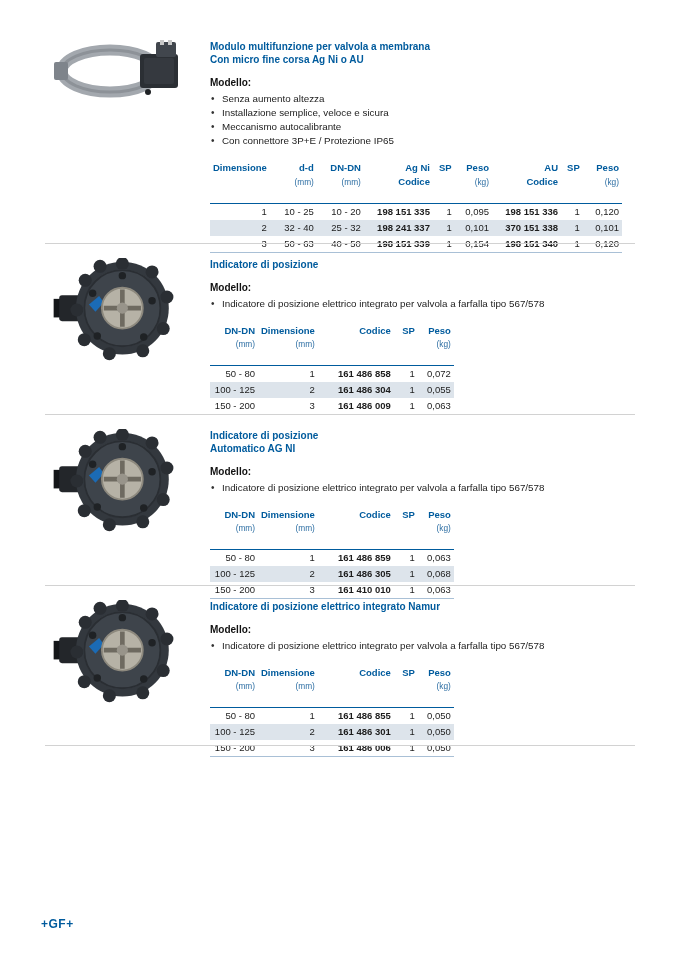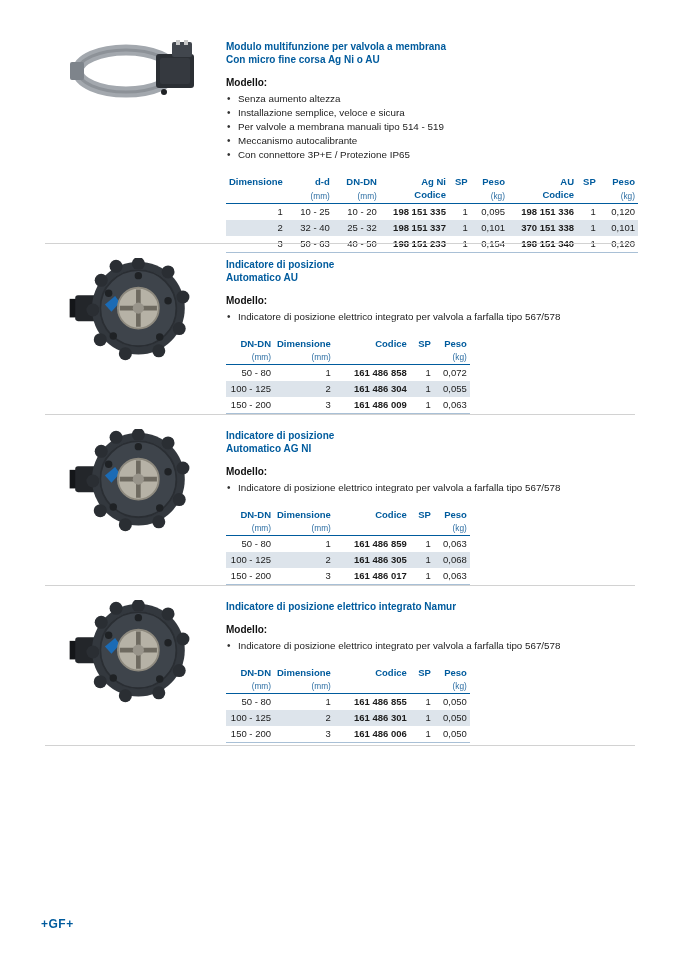--- a/index.html
+++ b/index.html
@@ -2,38 +2,38 @@
 <html><head>
 <meta charset="utf-8">
 <style>
   * { box-sizing: border-box; }
   html, body { margin: 0; padding: 0; }
   body {
     width: 678px; height: 959px; background: #ffffff; position: relative;
     font-family: "Liberation Sans", "DejaVu Sans", sans-serif;
     color: #1a1a1a; overflow: hidden;
   }
-  .section { position: absolute; left: 16px; width: 560px; }
+  .section { position: absolute; left: 0; width: 560px; }
   .product-image { position: absolute; left: 52px; top: 0; }
   .content { margin-left: 210px; width: 412px; }
   .title { color: #005b9d; font-weight: bold; font-size: 10px; line-height: 1.3; }
   .model-label { font-weight: bold; font-size: 10px; margin-top: 11px; color: #111; }
   ul.bullets { list-style: none; margin: 5px 0 0 1px; padding: 0; font-size: 9.8px; color: #222; }
   ul.bullets li { position: relative; padding-left: 11px; line-height: 1.32; margin-bottom: 1px; }
   ul.bullets li::before { content: "\2022"; position: absolute; left: 0; top: -1px; font-size: 10px; color: #333; }
   table.spec-table {
     border-collapse: collapse; margin-top: 13px; font-size: 9.5px;
     border-bottom: 1px solid #a9c0d6; table-layout: fixed;
   }
   .spec-table th {
     color: #005b9d; font-weight: bold; text-align: right;
     padding: 1px 3px; white-space: nowrap; vertical-align: bottom; line-height: 1.25;
   }
   .spec-table th.unit { font-weight: normal; font-size: 8.3px; color: #2d6ea3; }
-  .spec-table thead tr:last-child th { border-bottom: 1.5px solid #005b9d; padding-bottom: 2px; }
+  .spec-table thead tr:last-child th { border-bottom: 1.5px solid #005b9d; padding-bottom: 16px; }
   .spec-table td { text-align: right; padding: 2px 3px; white-space: nowrap; color: #1c1c1c; line-height: 1.25; }
   .spec-table tr.shaded { background: #dde4eb; }
   .spec-table td.bold { font-weight: bold; }
   .divider { position: absolute; left: 45px; width: 590px; border: none; border-top: 1px solid #d2d2d2; margin: 0; }
   .footer-logo { position: absolute; left: 41px; top: 917px; color: #005b9d; font-weight: bold; font-size: 12px; letter-spacing: 0.5px; }
   .footer-page { position: absolute; left: 610px; top: 966px; font-size: 10px; color: #222; }
 </style>
 </head>
 <body>
 
@@ -53,21 +53,20 @@
   </div>
   <div class="content">
     <div class="title">
       <div>Modulo multifunzione per valvola a membrana</div>
       <div>Con micro fine corsa Ag Ni o AU</div>
     </div>
     <div class="model-label">Modello:</div>
     <ul class="bullets">
         <li>Senza aumento altezza</li>
         <li>Installazione semplice, veloce e sicura</li>
-        <li>Per valvole a membrana manuali tipo 514 - 519</li>
         <li>Meccanismo autocalibrante</li>
         <li>Con connettore 3P+E / Protezione IP65</li>
       </ul>
     <table class="spec-table">
         <thead>
           <tr>
             <th style="width: 56px;">Dimensione</th>
             <th style="width: 48px;">d-d</th>
             <th style="width: 48px;">DN-DN</th>
             <th style="width: 70px;">Ag Ni</th>
@@ -98,32 +97,32 @@
             <td>1</td>
             <td>0,095</td>
             <td class="bold">198 151 336</td>
             <td>1</td>
             <td>0,120</td>
           </tr>
           <tr class="shaded">
             <td>2</td>
             <td>32 - 40</td>
             <td>25 - 32</td>
-            <td class="bold">198 151 337</td>
+            <td class="bold">198 241 337</td>
             <td>1</td>
             <td>0,101</td>
             <td class="bold">370 151 338</td>
             <td>1</td>
             <td>0,101</td>
           </tr>
           <tr>
             <td>3</td>
             <td>50 - 63</td>
             <td>40 - 50</td>
-            <td class="bold">198 151 233</td>
+            <td class="bold">198 151 339</td>
             <td>1</td>
             <td>0,154</td>
             <td class="bold">198 151 340</td>
             <td>1</td>
             <td>0,120</td>
           </tr>
         </tbody>
       </table>
   </div>
 </section>
@@ -160,21 +159,20 @@
       <path d="M38 50 l11 -9 l5 7 l-9 10 z" fill="#1b6bb5"></path>
       <circle cx="74" cy="54" r="22" fill="#b6b2a6"></circle>
       <circle cx="74" cy="54" r="22" fill="none" stroke="#8d897e" stroke-width="2"></circle>
       <path d="M54 54 h40 M74 34 v40" stroke="#6e6a60" stroke-width="5"></path>
       <circle cx="74" cy="54" r="6" fill="#98948a"></circle>
     </svg>
   </div>
   <div class="content">
     <div class="title">
       <div>Indicatore di posizione</div>
-      <div>Automatico AU</div>
     </div>
     <div class="model-label">Modello:</div>
     <ul class="bullets">
         <li>Indicatore di posizione elettrico integrato per valvola a farfalla tipo 567/578</li>
       </ul>
     <table class="spec-table">
         <thead>
           <tr>
             <th style="width: 48px;">DN-DN</th>
             <th style="width: 58px;">Dimensione</th>
@@ -290,21 +288,21 @@
           <tr class="shaded">
             <td>100 - 125</td>
             <td>2</td>
             <td class="bold">161 486 305</td>
             <td>1</td>
             <td>0,068</td>
           </tr>
           <tr>
             <td>150 - 200</td>
             <td>3</td>
-            <td class="bold">161 486 017</td>
+            <td class="bold">161 410 010</td>
             <td>1</td>
             <td>0,063</td>
           </tr>
         </tbody>
       </table>
   </div>
 </section>
 
 <hr class="divider" style="top:585px">
 

